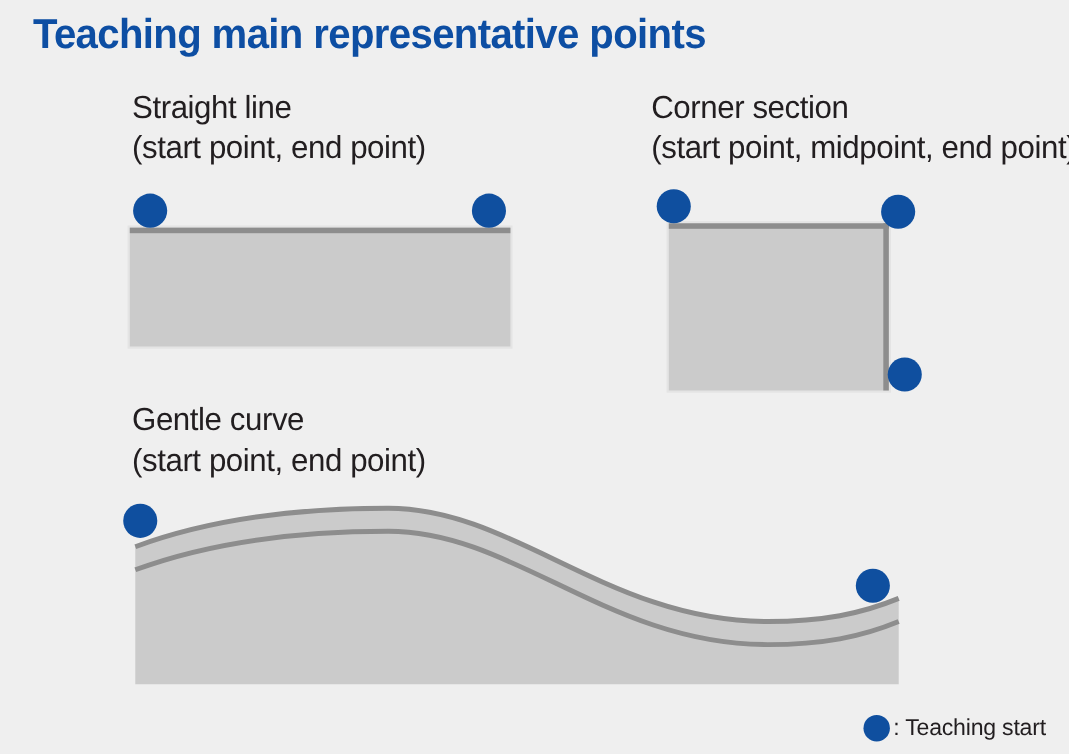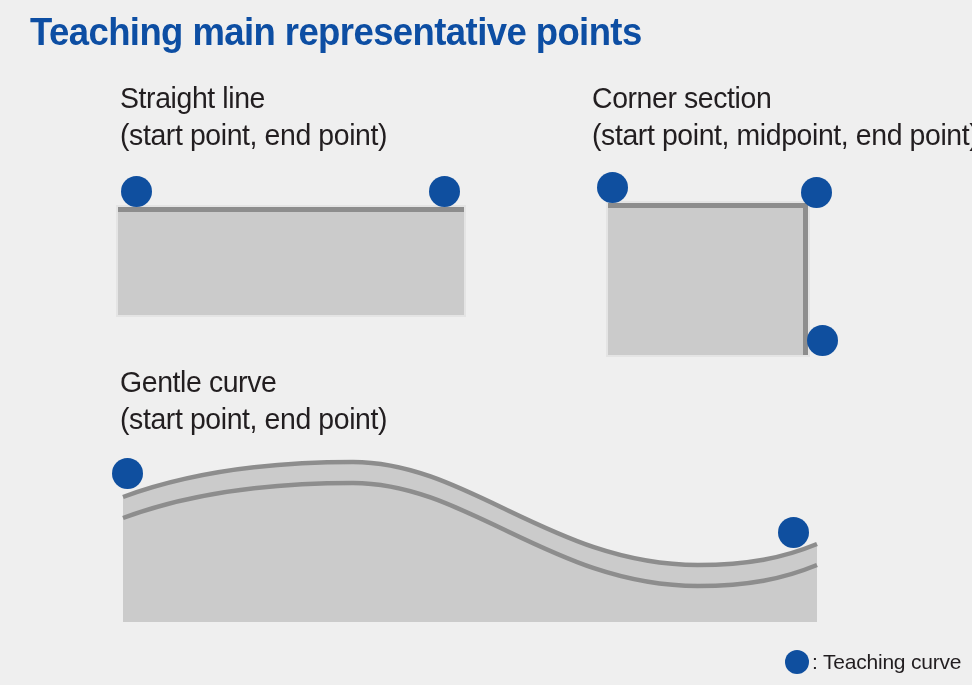--- a/index.html
+++ b/index.html
@@ -94,16 +94,16 @@
   <svg class="curve-svg" width="702" height="172" viewBox="0 0 702 172">
     <path d="M 5,42 C 70,18 150,7 235,7 C 350,7 435,110 580,110 C 630,110 665,103 699,89 L 699,167 L 5,167 Z" fill="#cbcbcb" stroke="none"></path>
     <path d="M 5,42 C 70,18 150,7 235,7 C 350,7 435,110 580,110 C 630,110 665,103 699,89" fill="none" stroke="#8d8d8d" stroke-width="4.5"></path>
     <path d="M 5,63 C 70,39 150,28 235,28 C 350,28 435,131 580,131 C 630,131 665,124 699,110" fill="none" stroke="#8d8d8d" stroke-width="4.5"></path>
   </svg>
   <div class="dot" style="left:112px;top:458px;"></div>
   <div class="dot" style="left:778px;top:517px;"></div>
 
   <div class="legend">
     <span class="legend-dot"></span>
-    <span>: Teaching curve</span>
+    <span>: Teaching start</span>
   </div>
 
 </div>
 
 </body></html>

